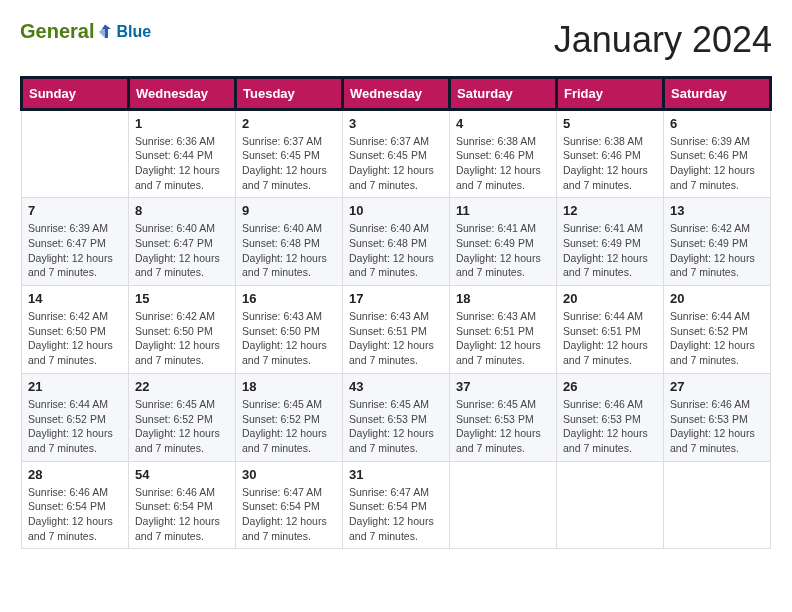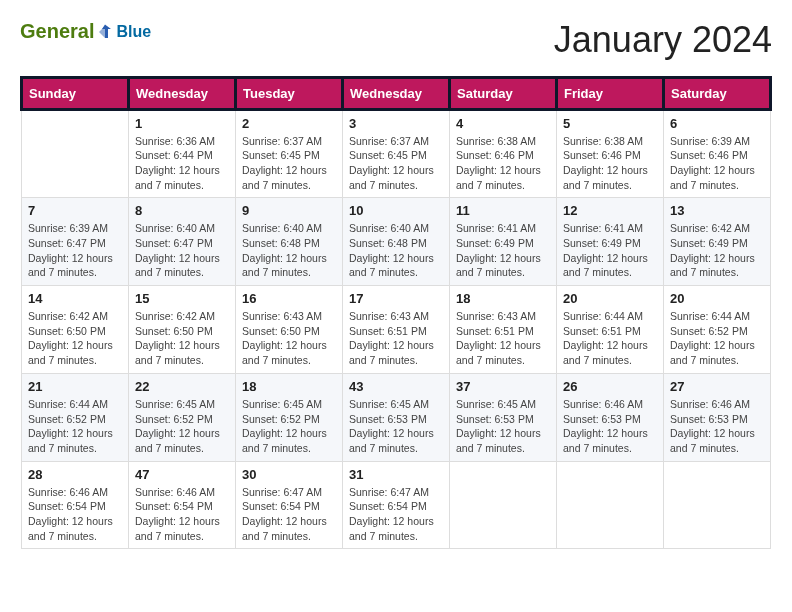--- a/index.html
+++ b/index.html
@@ -233,21 +233,21 @@
           <span class="day-number">27</span>
           <div class="day-info">Sunrise: 6:46 AM<br>Sunset: 6:53 PM<br>Daylight: 12 hours and 7 minutes.</div>
         </td>
       </tr>
       <tr>
         <td>
           <span class="day-number">28</span>
           <div class="day-info">Sunrise: 6:46 AM<br>Sunset: 6:54 PM<br>Daylight: 12 hours and 7 minutes.</div>
         </td>
         <td>
-          <span class="day-number">47</span>
+          <span class="day-number">54</span>
           <div class="day-info">Sunrise: 6:46 AM<br>Sunset: 6:54 PM<br>Daylight: 12 hours and 7 minutes.</div>
         </td>
         <td>
           <span class="day-number">30</span>
           <div class="day-info">Sunrise: 6:47 AM<br>Sunset: 6:54 PM<br>Daylight: 12 hours and 7 minutes.</div>
         </td>
         <td>
           <span class="day-number">31</span>
           <div class="day-info">Sunrise: 6:47 AM<br>Sunset: 6:54 PM<br>Daylight: 12 hours and 7 minutes.</div>
         </td>

